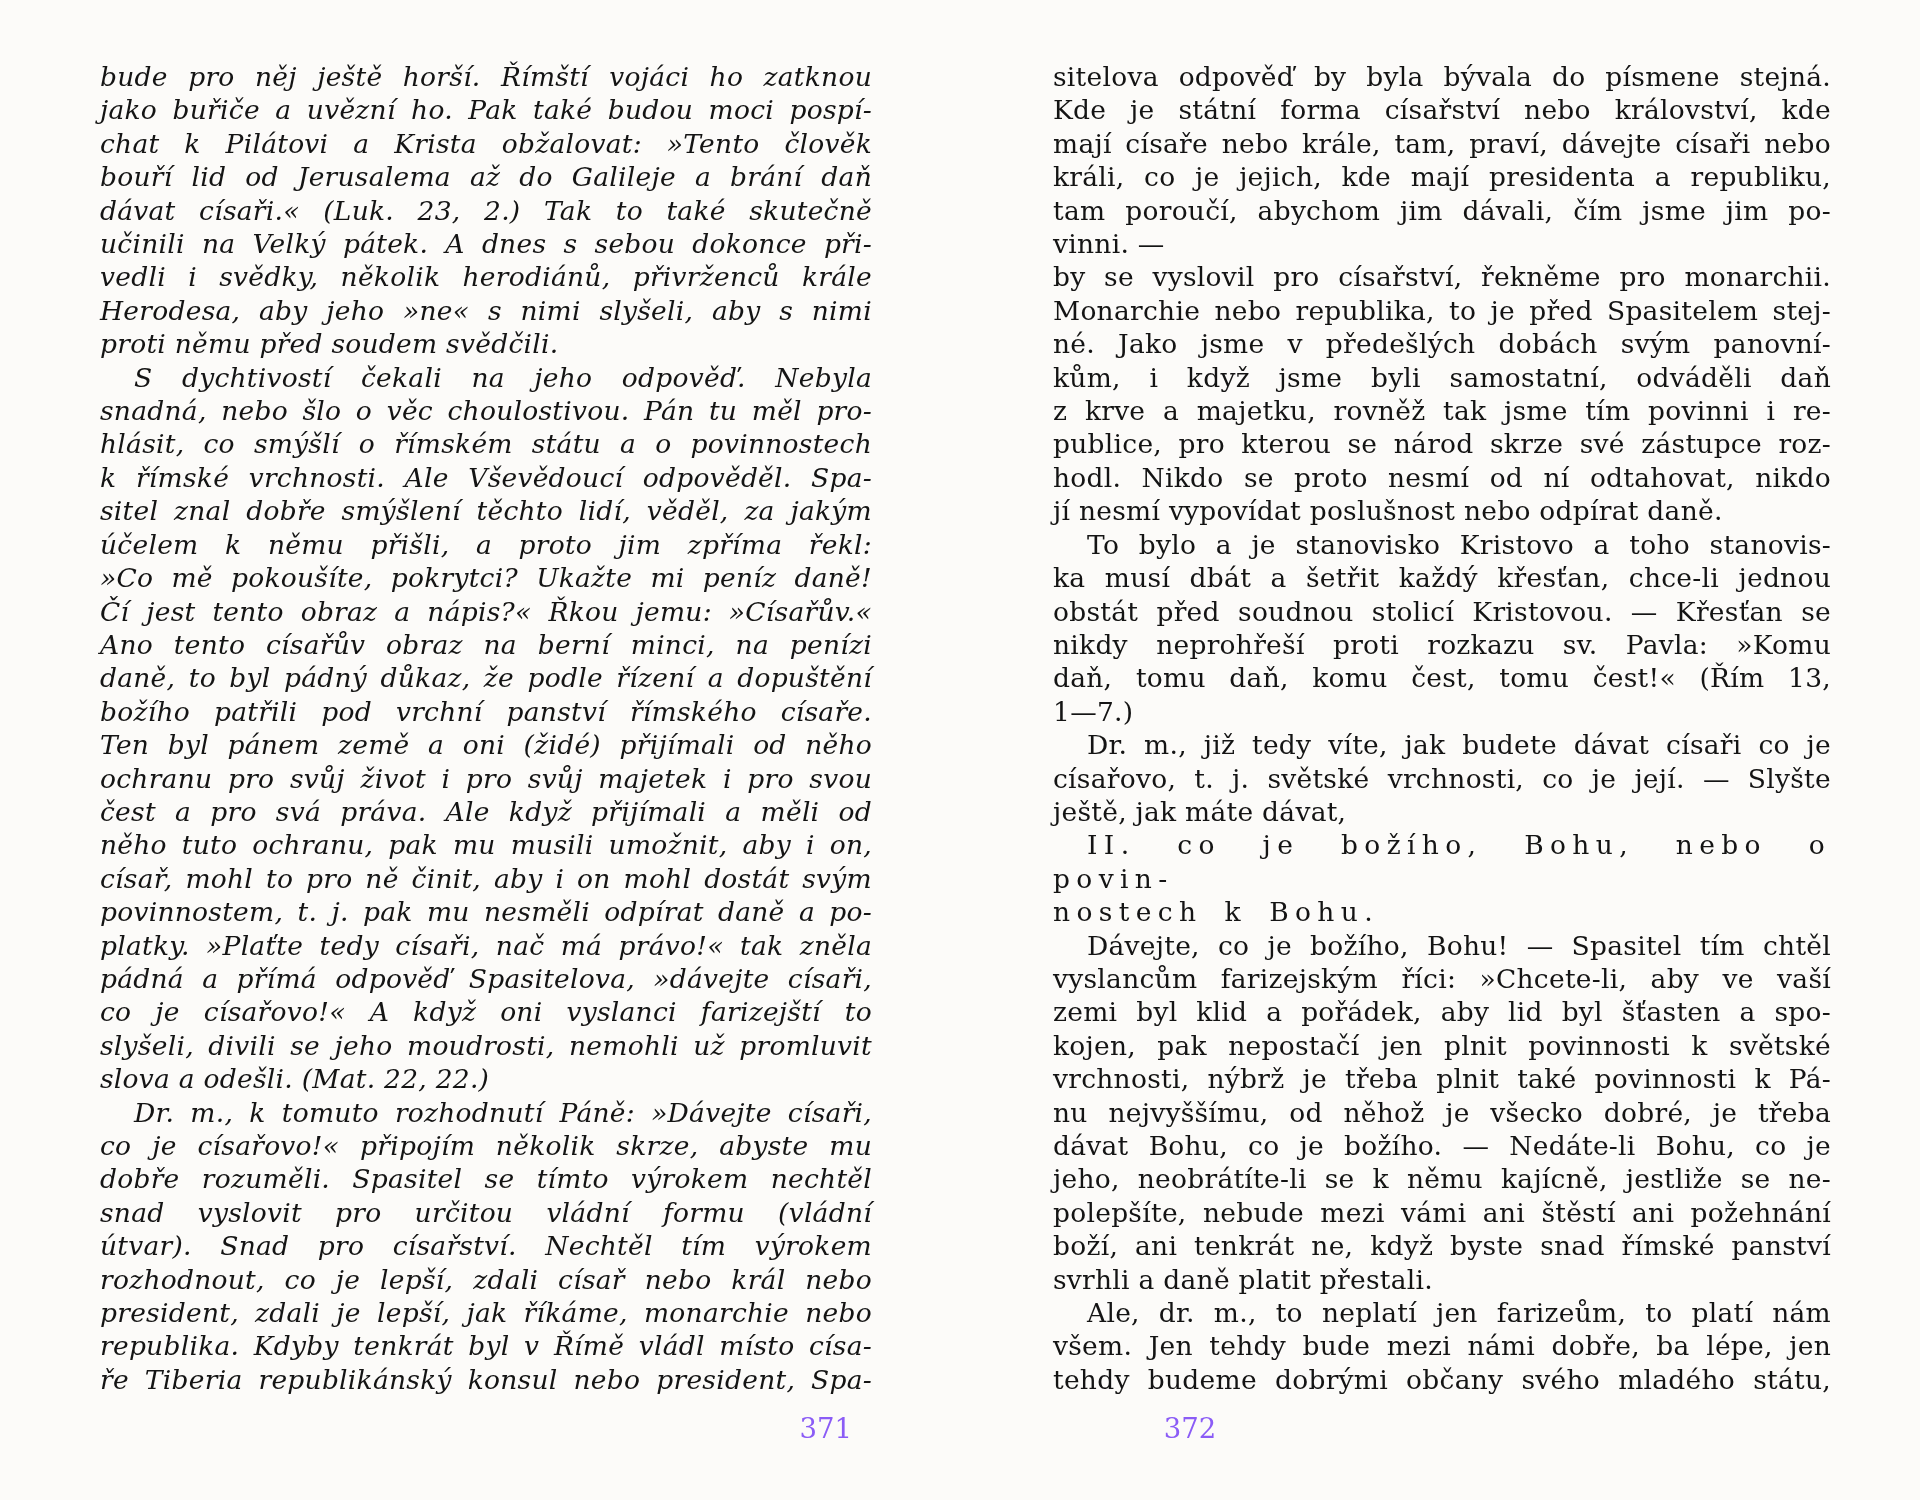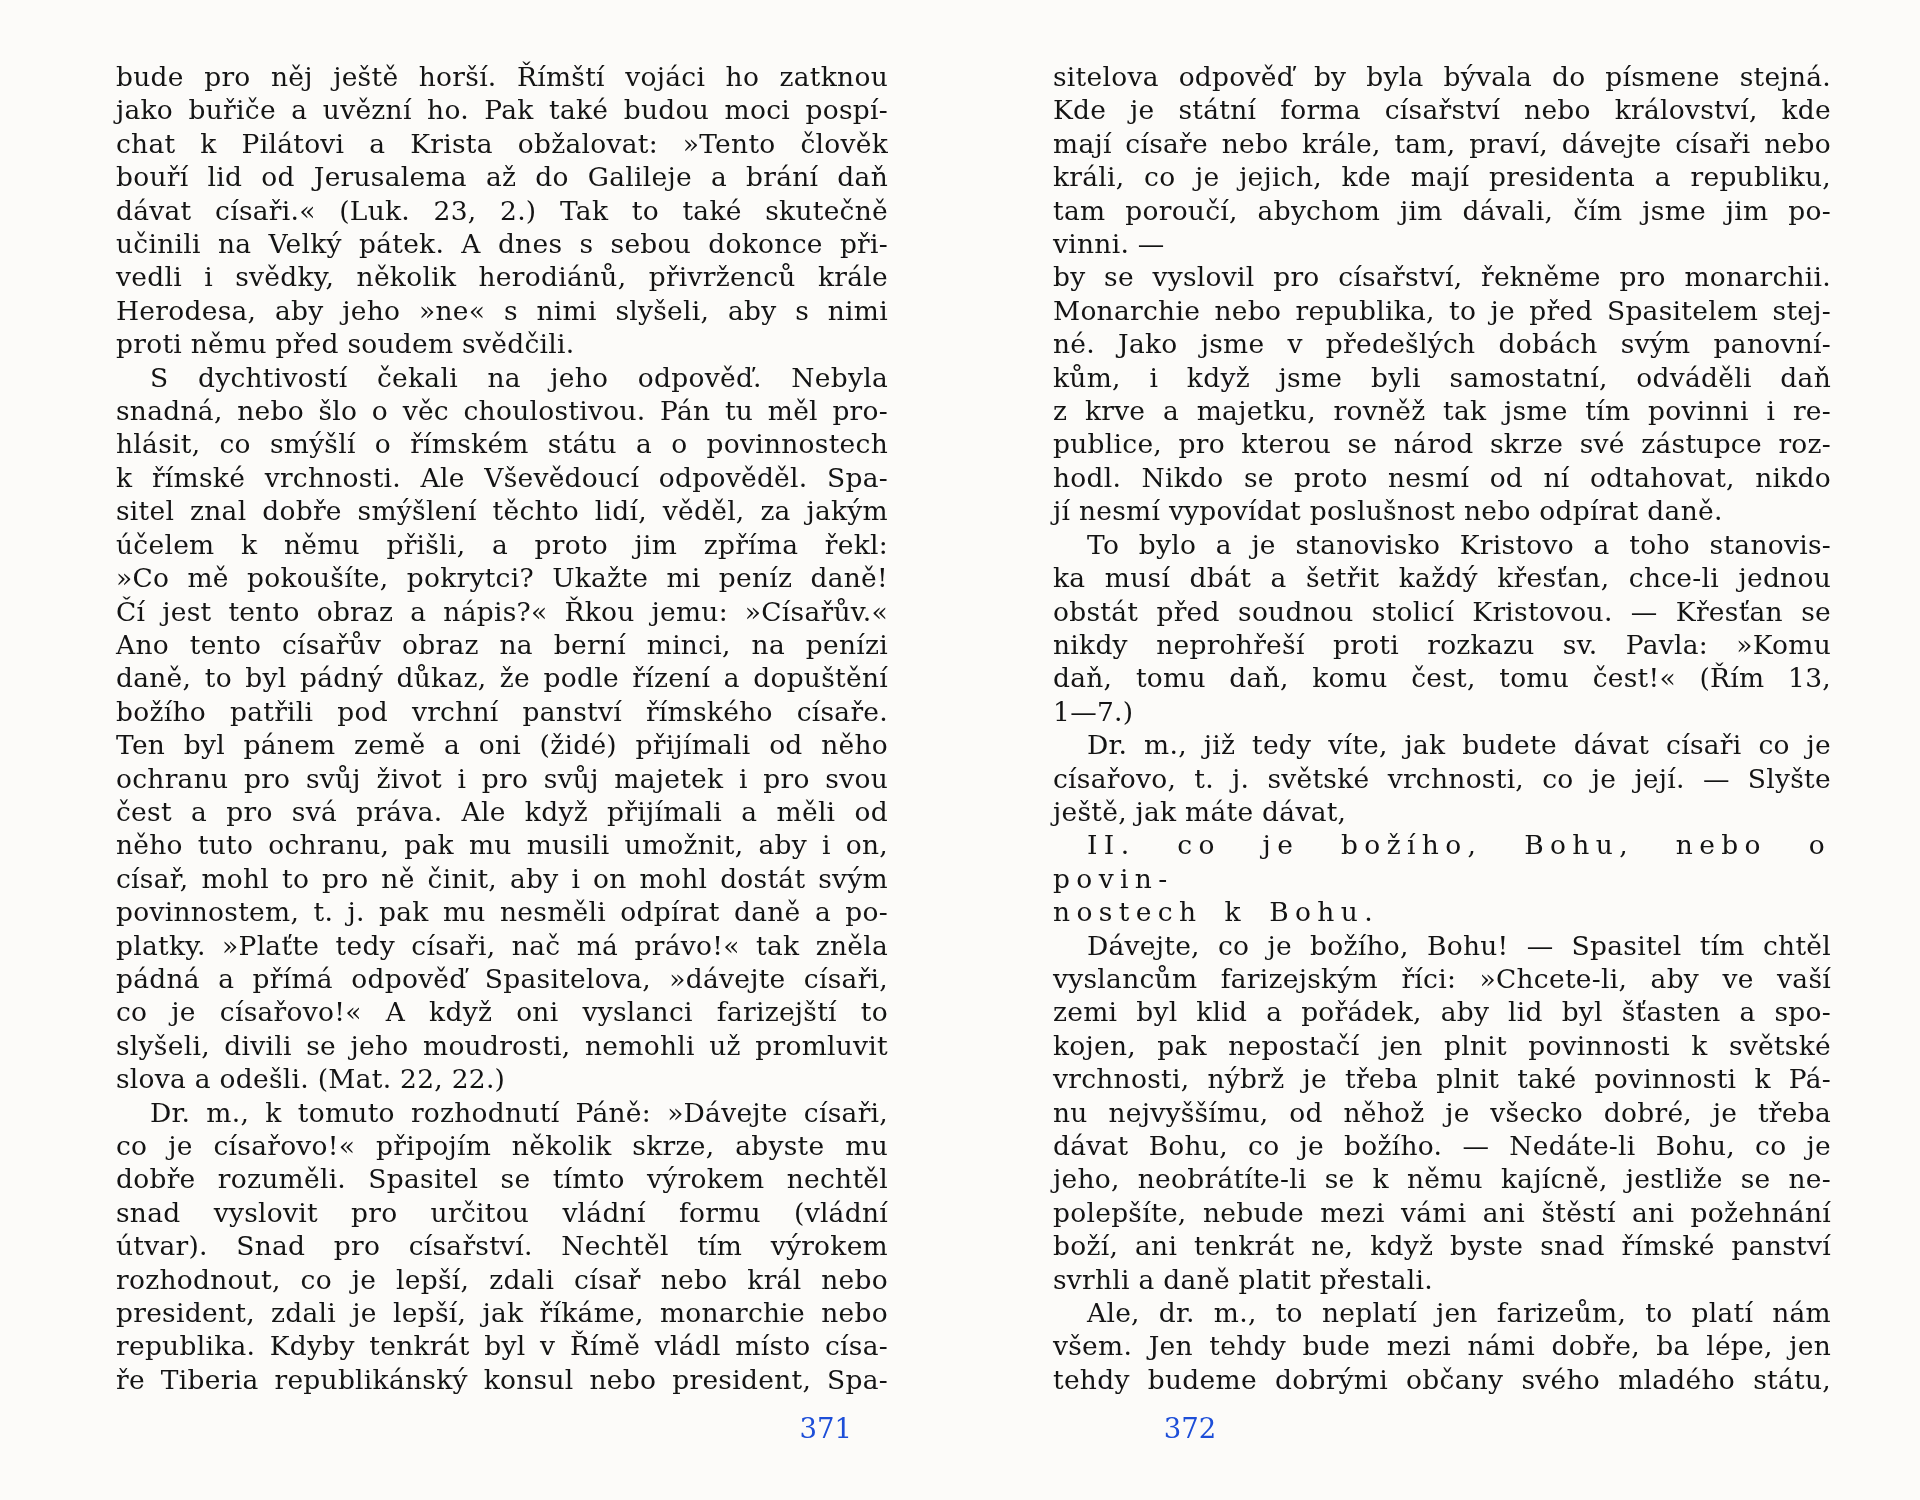--- a/index.html
+++ b/index.html
@@ -16,21 +16,21 @@
     font-family: "DejaVu Serif", "Liberation Serif", serif;
     color: #141414;
   }
   .col {
     position: absolute;
     top: 60px;
     font-size: 26.5px;
     line-height: 33.4px;
     letter-spacing: 0.01em;
   }
-  .col-left  { left: 116px;  width: 772px; }
+  .col-left  { left: 100px;  width: 772px; font-style: italic; }
   .col-right { left: 1053px; width: 778px; }
 
   .para { margin: 0; padding: 0; }
 
   .line {
     text-align: justify;
     text-align-last: justify;
     white-space: normal;
   }
   .line.lastline {
@@ -42,21 +42,21 @@
   .para.spaced .line {
     letter-spacing: 0.24em;
     word-spacing: 0.28em;
   }
 
   .pagenum {
     position: absolute;
     top: 1412px;
     font-size: 27.5px;
     line-height: 33px;
-    color: #1d4ed8;
+    color: #8b5cf6;
   }
   .pagenum-left {
     left: 100px;
     width: 752px;
     text-align: right;
   }
   .pagenum-right {
     left: 1040px;
     width: 300px;
     text-align: center;

